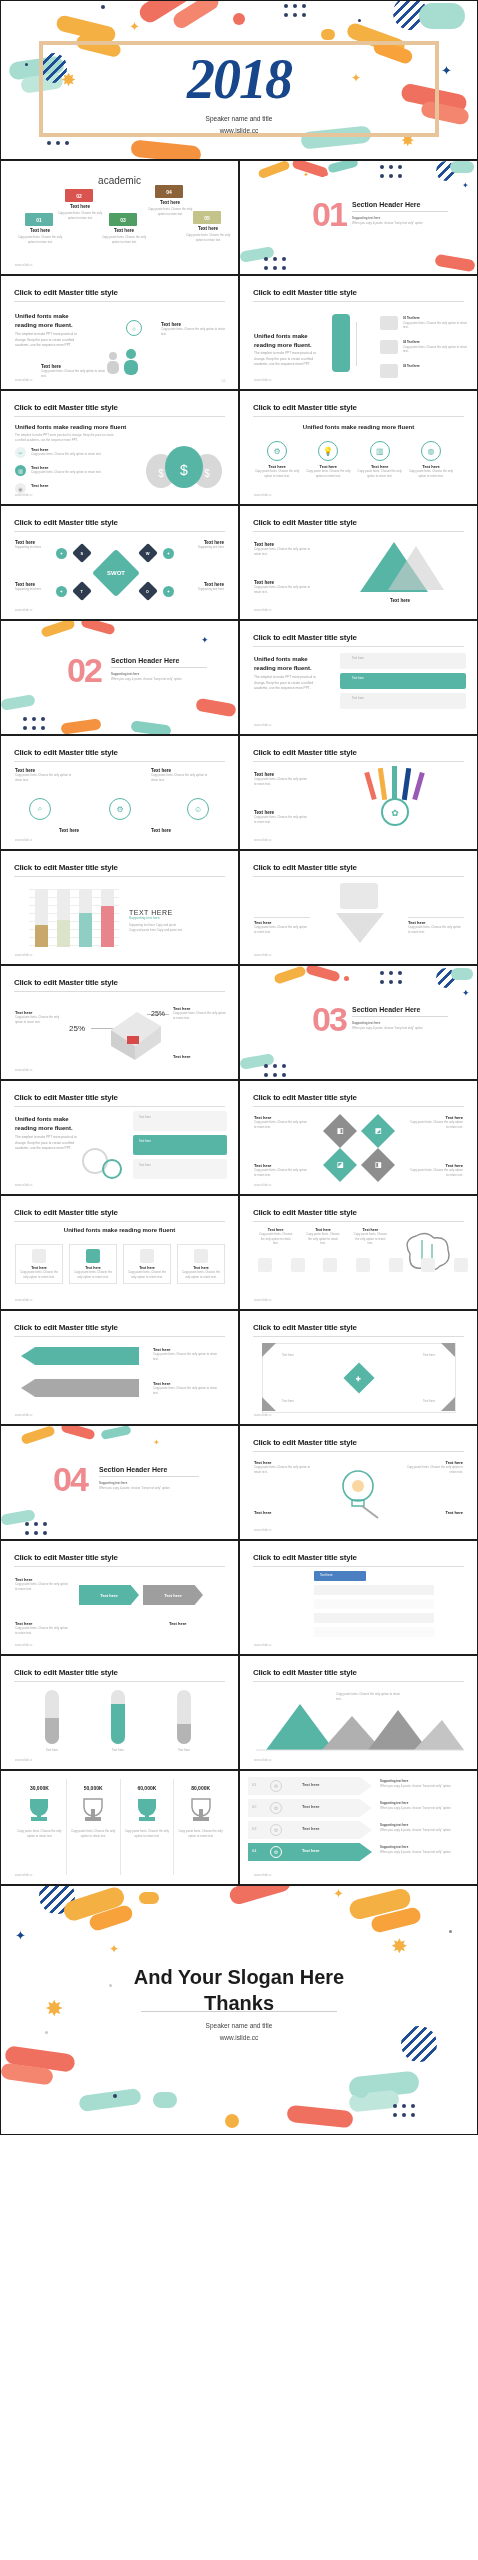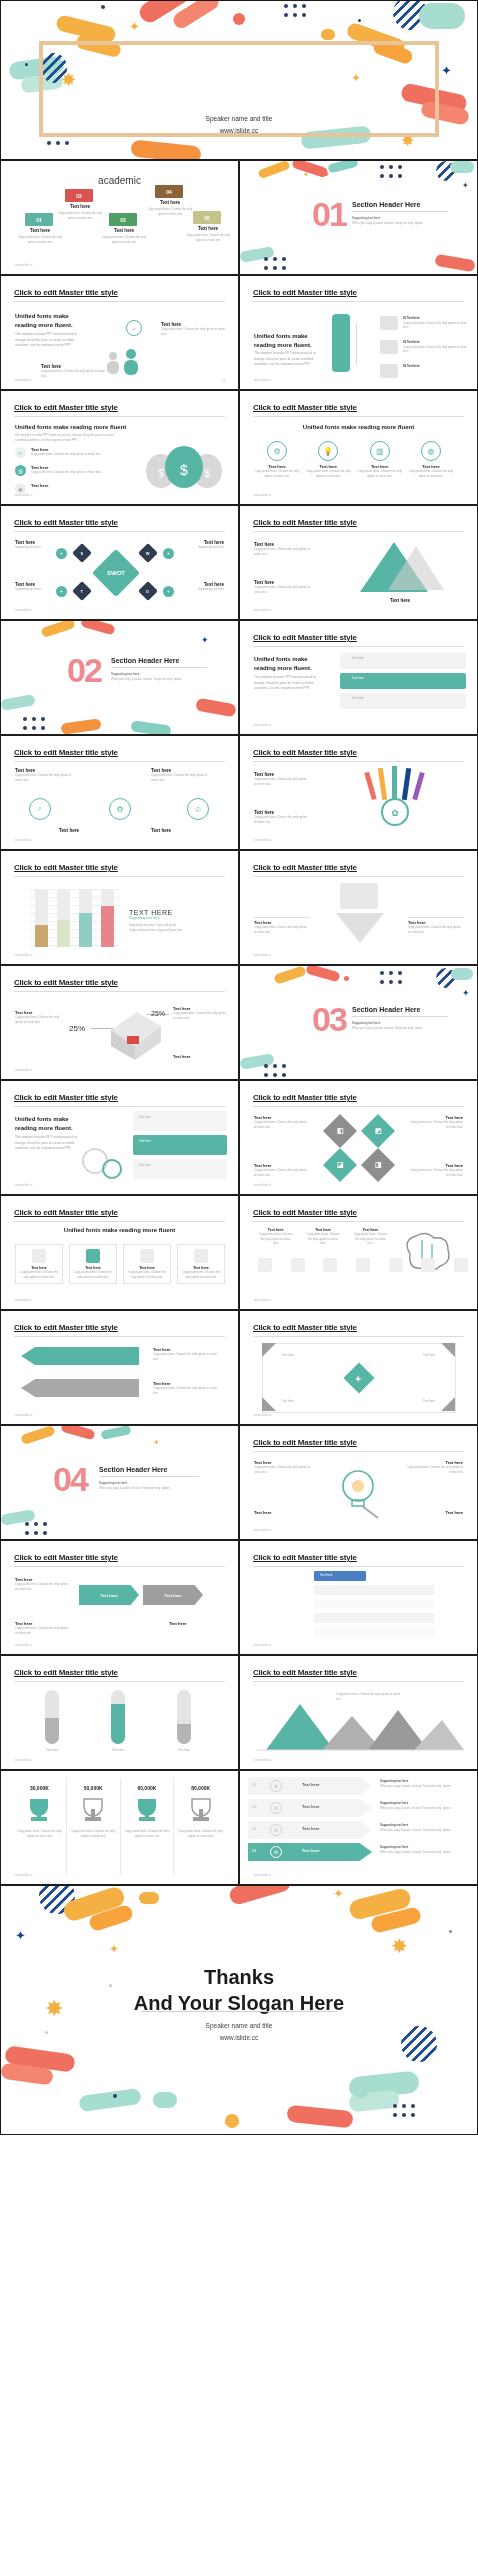--- a/index.html
+++ b/index.html
@@ -44,21 +44,21 @@
   
   .close-title { position:absolute; left:0; right:0; top:78px; text-align:center;
      font-size:20px; font-weight:bold; color:#1c1c1c; line-height:1.3; }
   .close-rule { position:absolute; left:140px; right:140px; top:125px; height:1px;
      background:#cfcfcf; }
   .close-sub { position:absolute; left:0; right:0; top:134px; text-align:center;
      font-size:6.5px; color:#444; line-height:1.9; }
 
   
   .s-title { position:absolute; left:13px; top:12px; font-size:8px;
-     font-weight:bold; color:#1f1f1f; letter-spacing:-0.2px;text-decoration:underline; }
+     font-weight:bold; color:#1f1f1f; letter-spacing:-0.2px; }
   .s-rule { position:absolute; left:13px; right:13px; top:25px; height:1px;
      background:#dcdcdc; }
   .s-foot { position:absolute; left:14px; bottom:7px; font-size:3px; color:#b9b9b9; }
   .s-foot-r { position:absolute; right:12px; bottom:6px; font-size:4px; color:#c9c9c9; }
   .lead { font-size:6px; font-weight:bold; color:#222; line-height:1.45; }
   .body { font-size:3.2px; color:#9b9b9b; line-height:1.6; }
   .mini { font-size:4.6px; font-weight:bold; color:#222; }
   .micro { font-size:2.9px; color:#a6a6a6; line-height:1.6; }
 
   .teal { color:#57b5a6; }
@@ -123,20 +123,21 @@
     <div class="star" style="left:128px;top:18px;color:#f5b044;font-size:13px;">✦</div>
     <div class="star" style="left:60px;top:68px;color:#f5b044;font-size:18px;">✸</div>
     <div class="star" style="left:350px;top:70px;color:#f5b044;font-size:12px;">✦</div>
     <div class="star" style="left:440px;top:62px;color:#17468a;font-size:13px;">✦</div>
     <div class="star" style="left:400px;top:130px;color:#f5b044;font-size:16px;">✸</div>
     <div class="dot" style="left:100px;top:4px;width:4px;height:4px;background:#2d3f66;"></div>
     <div class="dot" style="left:24px;top:62px;width:3px;height:3px;background:#2d3f66;"></div>
     <div class="dot" style="left:357px;top:18px;width:3px;height:3px;background:#2d3f66;"></div>
 
     <div class="hero-frame"></div>
+    <div class="hero-year">2018</div>
     <div class="hero-sub">
       <div>Speaker name and title</div>
       <div>www.islide.cc</div>
     </div>
   </div>
 
   <div class="grid">
 
     <div class="cell">
       <div style="position:absolute;left:0;right:0;top:14px;text-align:center;font-size:10px;color:#3a3a3a;">academic</div>
@@ -945,22 +946,22 @@
     <div class="star" style="left:14px;top:42px;color:#17468a;font-size:13px;">✦</div>
     <div class="star" style="left:108px;top:56px;color:#f5b044;font-size:12px;">✦</div>
     <div class="star" style="left:390px;top:48px;color:#f5b044;font-size:20px;">✸</div>
     <div class="star" style="left:44px;top:110px;color:#f5b044;font-size:22px;">✸</div>
     <div class="dot" style="left:448px;top:44px;width:3px;height:3px;background:#8a8a8a;"></div>
     <div class="dot" style="left:108px;top:98px;width:3px;height:3px;background:#c9c9c9;"></div>
     <div class="dot" style="left:44px;top:145px;width:3px;height:3px;background:#c9c9c9;"></div>
     <div class="dot" style="left:112px;top:208px;width:4px;height:4px;background:#2d3f66;"></div>
 
     <div class="close-title">
+      <div>And Your Slogan Here</div>
       <div>Thanks</div>
-      <div>And Your Slogan Here</div>
     </div>
     <div class="close-rule"></div>
     <div class="close-sub">
       <div>Speaker name and title</div>
       <div>www.islide.cc</div>
     </div>
   </div>
 
 </div>
 

